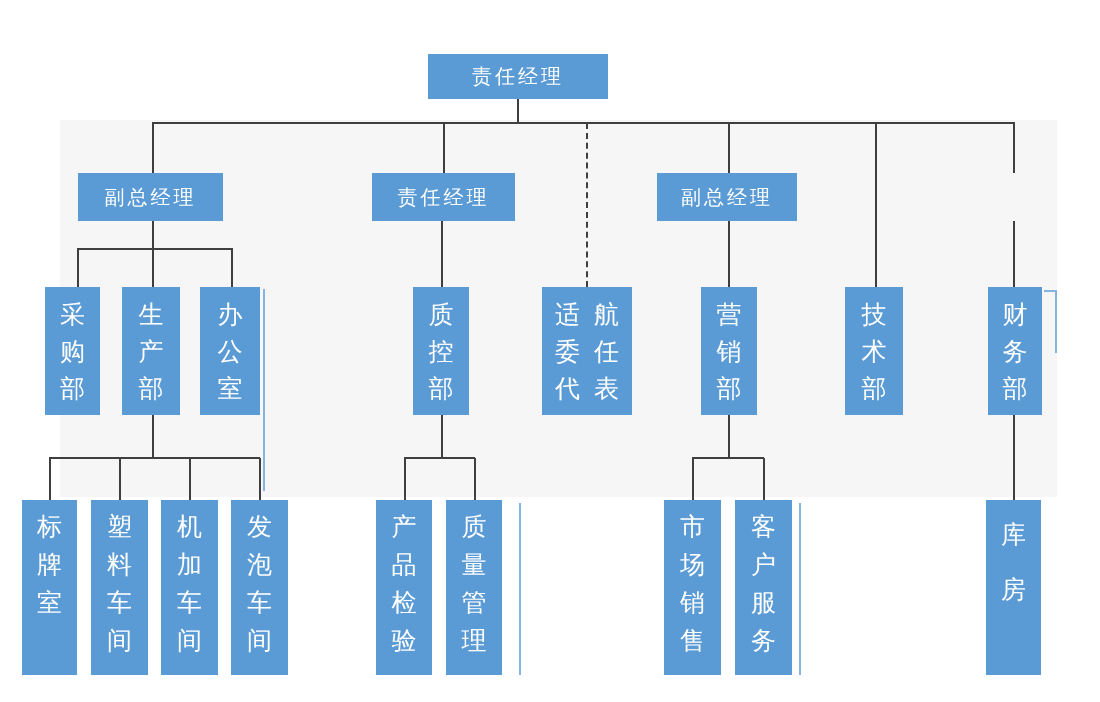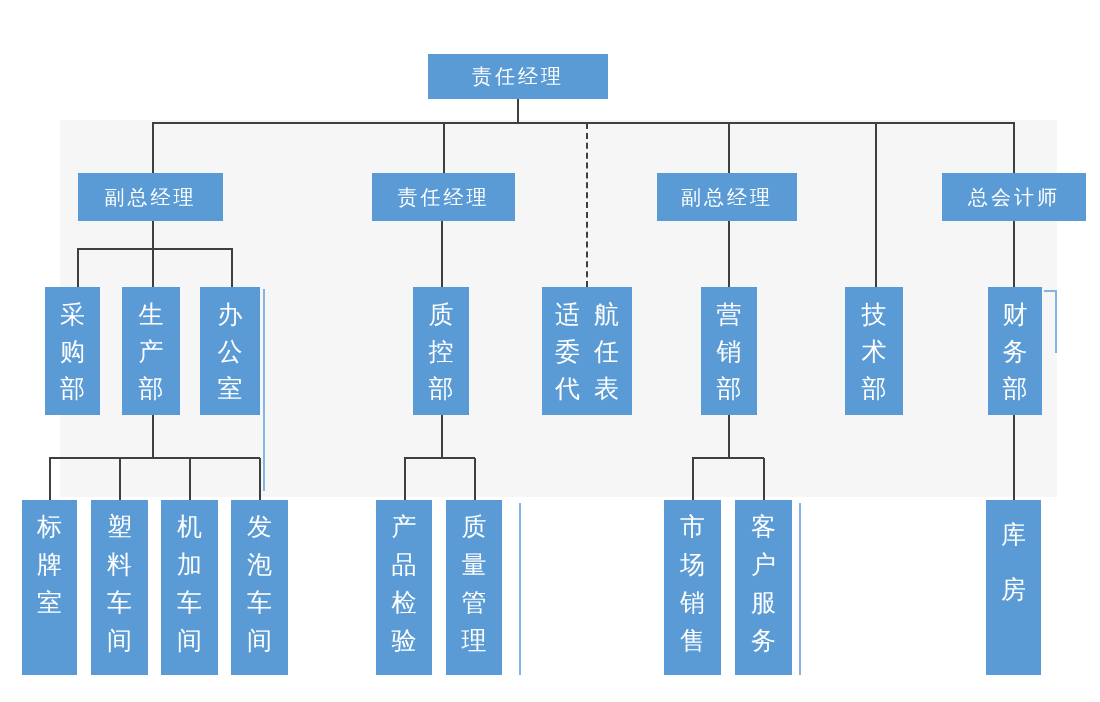--- a/index.html
+++ b/index.html
@@ -70,23 +70,20 @@
       </div>
       <div class="node h" style="left: 78px; top: 173px; width: 145px; height: 48px; background: rgb(91, 155, 213); color: rgb(255, 255, 255);">
         <span>副总经理</span>
       </div>
       <div class="node h" style="left: 372px; top: 173px; width: 143px; height: 48px; background: rgb(91, 155, 213); color: rgb(255, 255, 255);">
         <span>责任经理</span>
       </div>
       <div class="node h" style="left: 657px; top: 173px; width: 140px; height: 48px; background: rgb(91, 155, 213); color: rgb(255, 255, 255);">
         <span>副总经理</span>
       </div>
-      <div class="node h" style="left: 942px; top: 173px; width: 144px; height: 48px; background: rgb(91, 155, 213); color: rgb(255, 255, 255);">
-        <span>总会计师</span>
-      </div>
       <div class="node v" style="left: 45px; top: 287px; width: 55px; height: 128px; background: rgb(91, 155, 213); color: rgb(255, 255, 255);">
         <div class="col">
           <span class="ch">采</span>
           <span class="ch">购</span>
           <span class="ch">部</span>
         </div>
       </div>
       <div class="node v" style="left: 122px; top: 287px; width: 58px; height: 128px; background: rgb(91, 155, 213); color: rgb(255, 255, 255);">
         <div class="col">
           <span class="ch">生</span>

